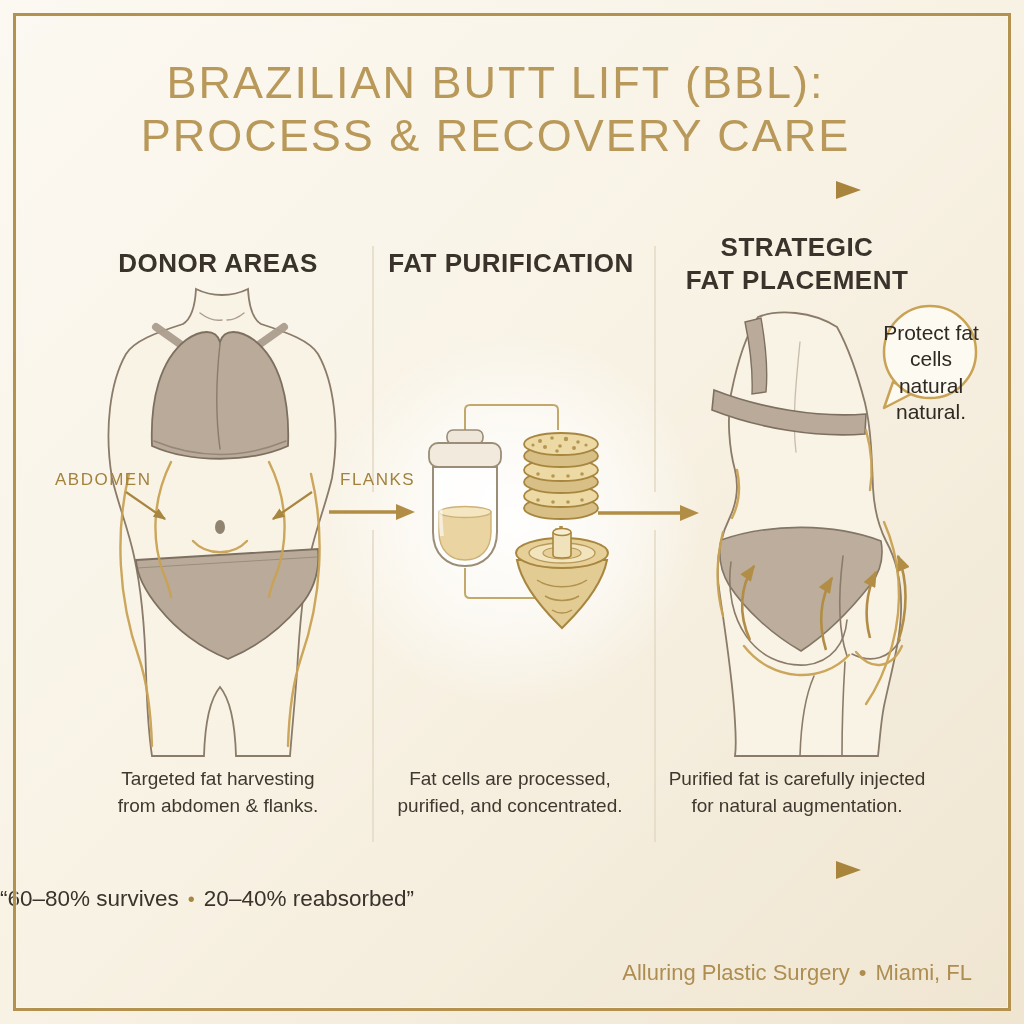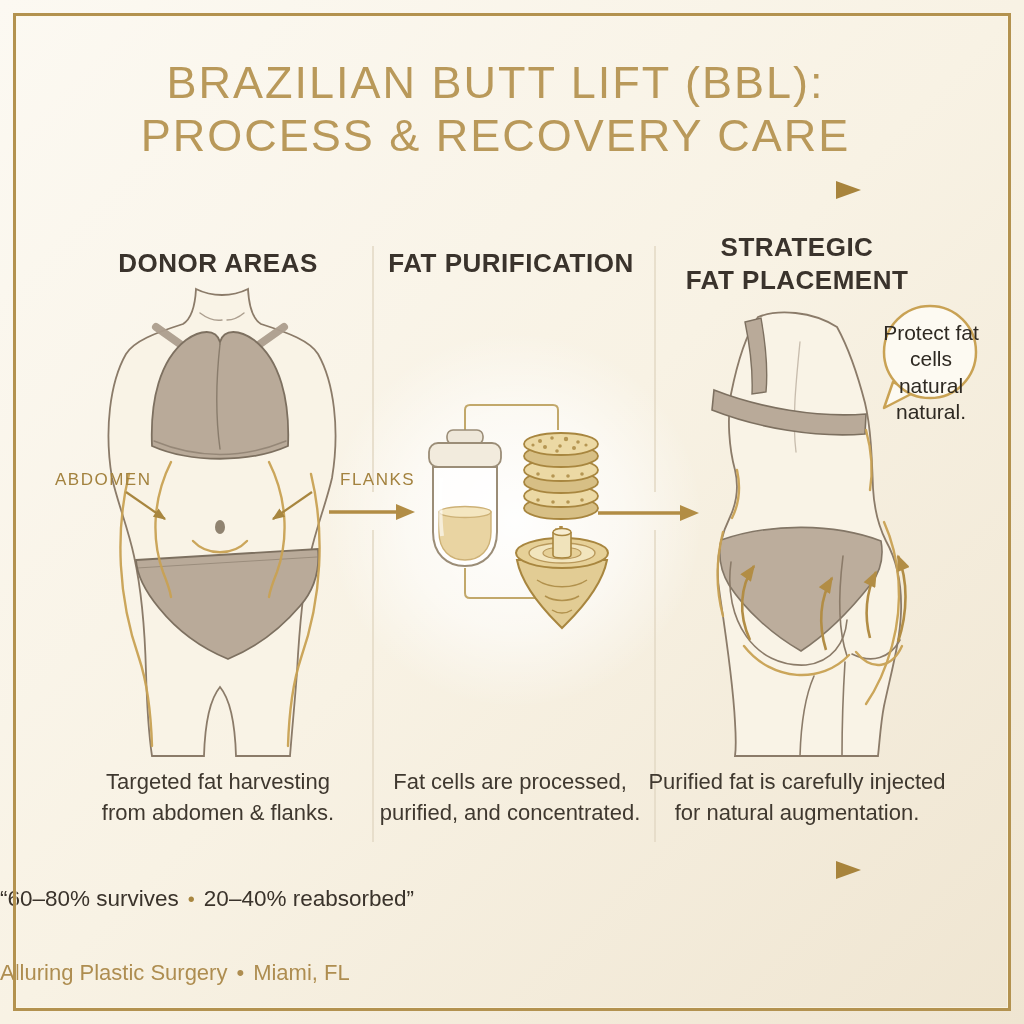--- a/index.html
+++ b/index.html
@@ -32,30 +32,30 @@
     position:absolute;font-size:17px;letter-spacing:1.5px;color:#a3823e;font-weight:400;
   }
   .donor-label.abdomen{left:55px;top:470px;}
   .donor-label.flanks{left:292px;top:470px;margin-left:48px;}
   .bubble-text{
     position:absolute;left:882px;top:320px;width:98px;text-align:center;
     font-size:21px;line-height:1.25;color:#2e2922;
   }
   .col-caption{
     position:absolute;top:766px;width:320px;text-align:center;
-    font-size:22px;color:#3f382f;line-height:1.42;
+    font-size:19px;color:#3f382f;line-height:1.42;
   }
   .col-caption.c1{left:58px;} .col-caption.c2{left:350px;} .col-caption.c3{left:637px;}
   .stats{
     position:absolute;top:886px;left:0;width:1024px;
     font-size:22.5px;color:#3a332b;
   }
   .stats .sep{color:#a8863f;padding:0 9px;font-size:20px;}
   .footer{
-    position:absolute;top:960px;left:0;width:972px;text-align:left;
+    position:absolute;top:960px;left:0;width:972px;text-align:right;
     font-size:22px;color:#ae8d50;
   }
   .footer .sep{padding:0 9px;}
 </style>
 </head>
 <body>
 
 <div class="glow"></div>
 
 <svg class="art" width="1024" height="1024" viewBox="0 0 1024 1024">

